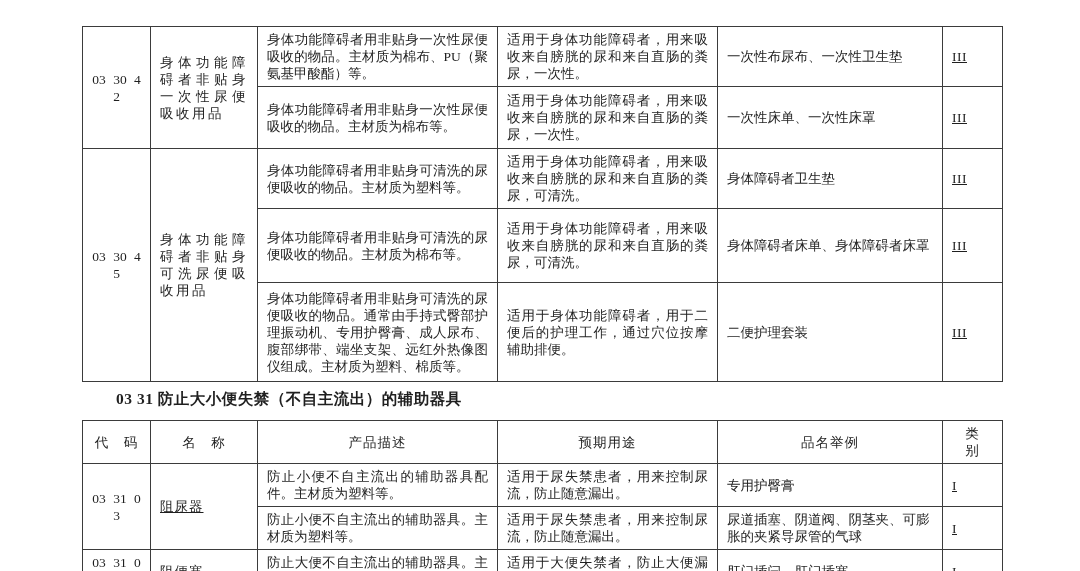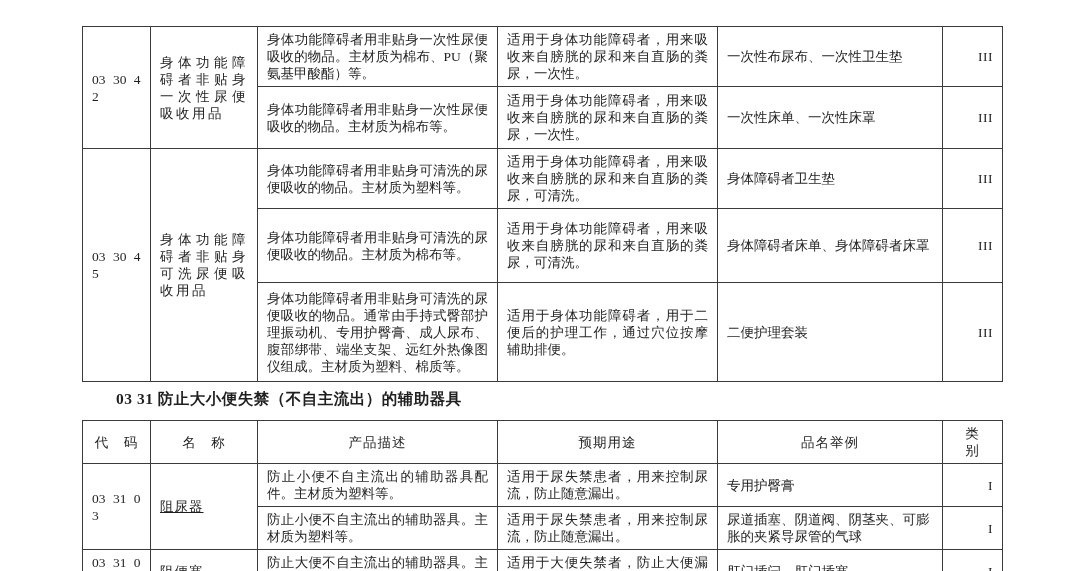--- a/index.html
+++ b/index.html
@@ -18,29 +18,29 @@
   table.cls td,table.cls th{
     border:1px solid #3b3b3b;
     font-size:13.5px;line-height:17px;
     padding:4px 9px;vertical-align:middle;
     font-weight:normal;word-break:break-all;
   }
   th.hdr{
     font-weight:bold;text-align:center;font-size:14.5px;
     padding:2px 4px;letter-spacing:1px;
   }
-  td.code{text-align:left;word-spacing:4px;padding:3px 2px;font-size:13px;}
+  td.code{text-align:center;word-spacing:4px;padding:3px 2px;font-size:13px;}
   td.name{
     text-align:justify;text-align-last:left;
     letter-spacing:2.5px;padding:3px 7px;line-height:22px;font-size:13px;
   }
   td.name-plain{text-align:left;padding:3px 10px;letter-spacing:1px;text-decoration:underline;}
   td.desc,td.purpose{text-align:justify;text-align-last:left;}
   td.examples{text-align:left;margin-top:38px;}
-  td.cat{text-align:right;font-size:14px;letter-spacing:0.5px;}
+  td.cat{text-align:left;font-size:14px;letter-spacing:0.5px;text-decoration:underline;}
   .section-title{
     position:absolute;left:84px;top:389px;
     font-size:15.5px;font-weight:bold;letter-spacing:0.5px;margin-left:32px;
   }
 </style>
 </head>
 <body>
 
 <div class="canvas">
 

